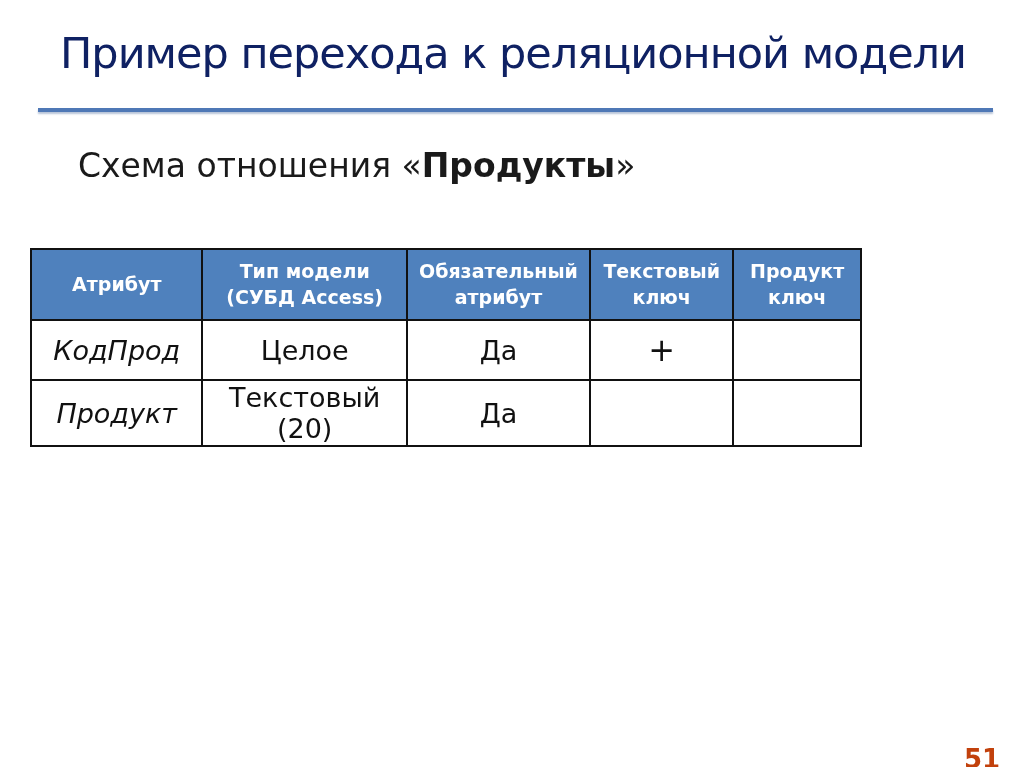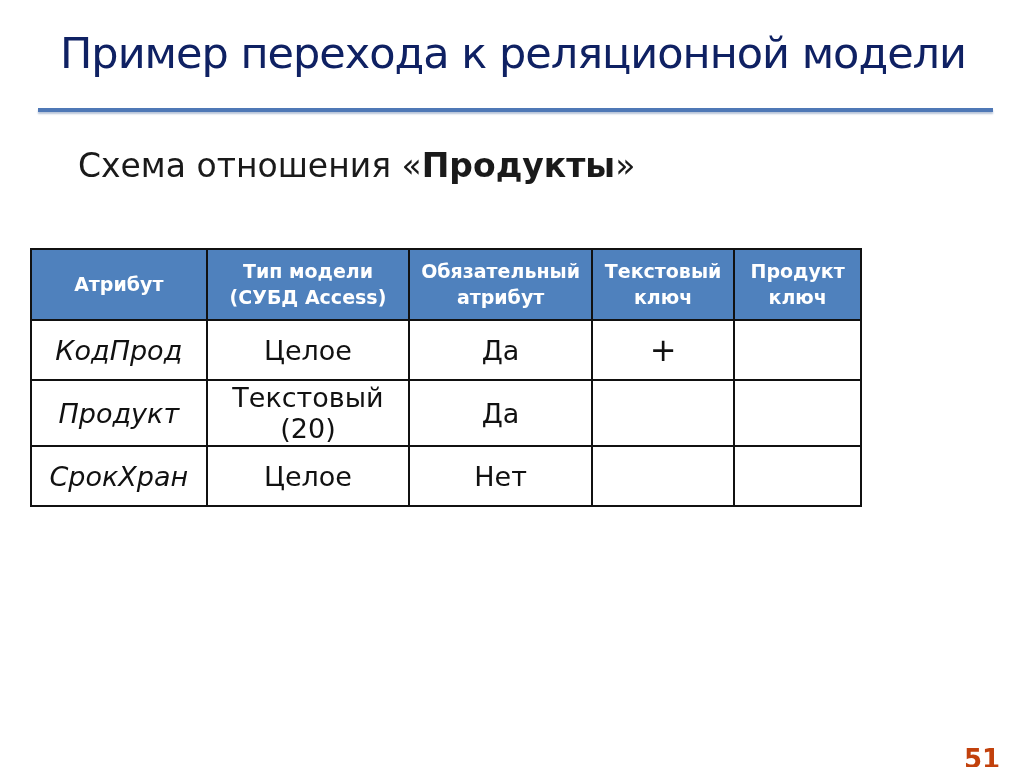--- a/index.html
+++ b/index.html
@@ -49,23 +49,16 @@
       <td class="plus">+</td>
       <td></td>
     </tr>
     <tr>
       <td class="attr">Продукт</td>
       <td>Текстовый (20)</td>
       <td>Да</td>
       <td class="plus"></td>
       <td></td>
     </tr>
-    <tr>
-      <td class="attr">СрокХран</td>
-      <td>Целое</td>
-      <td>Нет</td>
-      <td class="plus"></td>
-      <td></td>
-    </tr>
   </tbody>
 </table>
 
 <div class="pagenum">51</div>
 
 </body></html>

